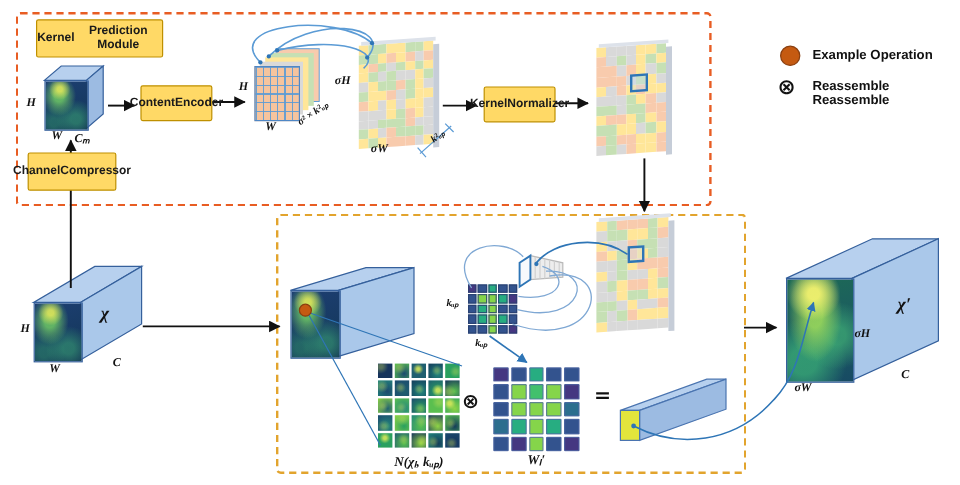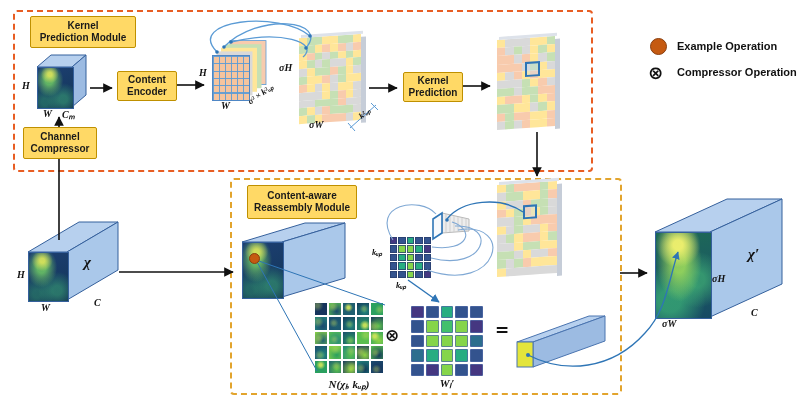--- a/index.html
+++ b/index.html
@@ -2,21 +2,21 @@
 <html><head>
 <meta charset="utf-8">
 <style>
   html,body{margin:0;padding:0;background:#ffffff;}
   #canvas{position:relative;width:800px;height:404px;background:#fff;overflow:hidden;
           font-family:"Liberation Sans",sans-serif;}
   .module-border{position:absolute;border-radius:4px;pointer-events:none;}
   #kpm-border{left:13px;top:10px;width:576px;height:158px;border:2px dashed #e85d23;}
   #carm-border{left:230px;top:178px;width:388px;height:213px;border:2px dashed #e2a42d;}
   .box{position:absolute;background:#ffd966;border:1.5px solid #bf9000;border-radius:2px;
-       display:flex;flex-direction:column;align-items:center;justify-content:center;
+       display:flex;align-items:center;justify-content:center;
        font-weight:bold;font-size:10px;line-height:1.25;color:#1a1a1a;text-align:center;z-index:6;}
   .mlabel{position:absolute;font-family:"Liberation Serif",serif;font-style:italic;font-weight:bold;
           font-size:10px;color:#111;z-index:6;white-space:nowrap;}
   .fmap{position:absolute;z-index:3;border:1px solid #35609c;
     background:
       radial-gradient(circle at 34% 16%, rgba(226,230,90,.85) 0 5%, rgba(226,230,90,0) 22%),
       radial-gradient(ellipse at 32% 30%, rgba(110,200,100,.85) 0 12%, rgba(110,200,100,0) 42%),
       radial-gradient(circle at 72% 78%, rgba(60,170,120,.55) 0 10%, rgba(60,170,120,0) 40%),
       radial-gradient(circle at 20% 85%, rgba(50,150,110,.5) 0 8%, rgba(50,150,110,0) 35%),
       linear-gradient(160deg,#1d3f72 0%,#173a63 55%,#122f52 100%);}
@@ -507,31 +507,27 @@
   <div class="box" style="left:23px;top:127px;width:72px;height:30px;">
     <span>Channel</span>
     <span>Compressor</span>
   </div>
   <div class="box" style="left:117px;top:71px;width:58px;height:28px;">
     <span>Content</span>
     <span>Encoder</span>
   </div>
   <div class="box" style="left:403px;top:72px;width:58px;height:28px;">
     <span>Kernel</span>
-    <span>Prediction</span>
-  </div>
-  <div class="box" style="left:247px;top:185px;width:108px;height:32px;">
-    <span>Content-aware</span>
-    <span>Reassembly Module</span>
+    <span>Normalizer</span>
   </div>
 
   <div class="dot" style="left:650px;top:38px;width:15px;height:15px;background:#c55a11;border:1.5px solid #8a3f0f;"></div>
   <div class="legend-text" style="left:677px;top:40px;">Example Operation</div>
   <div class="op" style="left:648px;top:62px;font-size:18px;">⊗</div>
-  <div class="legend-text" style="left:677px;top:66px;">Compressor Operation</div>
+  <div class="legend-text" style="left:677px;top:66px;">Reassemble Reassemble</div>
 
   <div class="mlabel" style="left:22px;top:80px;">H</div>
   <div class="mlabel" style="left:43px;top:108px;">W</div>
   <div class="mlabel" style="left:62px;top:107px;">Cₘ</div>
 
   <div class="mlabel" style="left:199px;top:67px;">H</div>
   <div class="mlabel" style="left:221px;top:100px;">W</div>
   <div class="mlabel" style="left:228px;top:88px;width:64px;text-align:center;transform:rotate(-35deg);font-size:8.5px;">σ² × k²ᵤₚ</div>
 
   <div class="mlabel" style="left:279px;top:62px;">σH</div>

